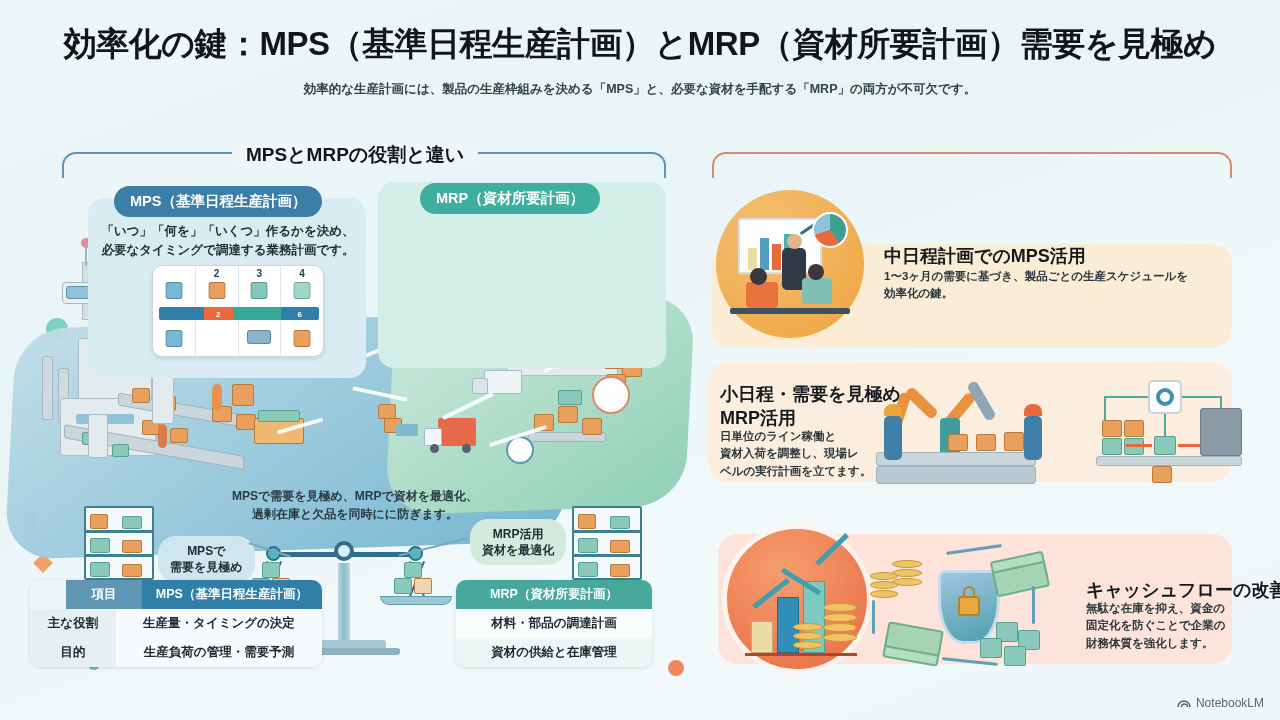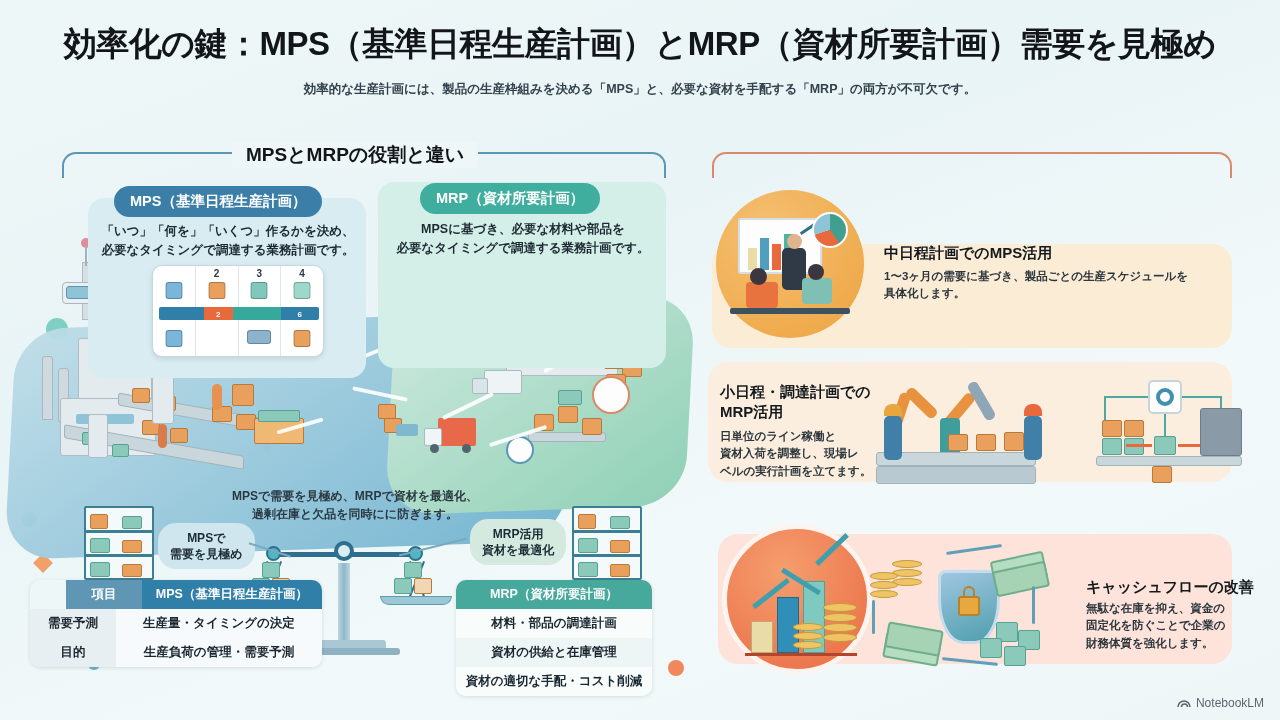--- a/index.html
+++ b/index.html
@@ -149,21 +149,21 @@
   .mid-sub {
     position:absolute; left:150px; top:487px; width:410px; text-align:center;
     font-size:12px; font-weight:bold; color:#2a3942; line-height:1.5;
   }
 
   
   .sp {
     position:absolute; border-radius:18px; font-size:12px; font-weight:bold;
     color:#1b2a33; text-align:center; padding:7px 12px; line-height:1.35; white-space:nowrap;
   }
-  .sp.l { background:#cfe6ef; left:158px; top:523px; }
+  .sp.l { background:#cfe6ef; left:158px; top:536px; }
   .sp.r { background:#d5eadf; left:470px; top:519px; }
   .connector { position:absolute; height:1.5px; background:#7aa8bd; }
 
   
   .scale-post { position:absolute; left:338px; top:563px; width:12px; height:80px;
                 background:linear-gradient(90deg,#bcd6e0,#8fb9c9,#bcd6e0); }
   .scale-base { position:absolute; left:302px; top:640px; width:84px; height:10px;
                 background:#a9c7d4; border-radius:3px; }
   .scale-base2{ position:absolute; left:288px; top:648px; width:112px; height:7px;
                 background:#8fb2c2; border-radius:3px; }
@@ -201,21 +201,21 @@
   .rcard2 { left:708px; top:362px; width:524px; height:120px; background:#fceede; }
   .rcard3 { left:718px; top:534px; width:514px; height:130px; background:#fde3da; }
   .circ {
     position:absolute; border-radius:50%;
   }
   .circ1 { left:716px; top:190px; width:148px; height:148px;
            background:radial-gradient(circle at 35% 30%, #f5c073, #eda33f); }
   .circ3 { left:722px; top:524px; width:150px; height:150px;
            background:radial-gradient(circle at 40% 30%, #f59e6e, #ea6a43);
            border:5px solid #fdf4ef; }
-  .rtitle { position:absolute; font-size:15px; font-weight:bold; color:#14191d; white-space:nowrap; }
+  .rtitle { position:absolute; font-size:18px; font-weight:bold; color:#14191d; white-space:nowrap; }
   .rbody  { position:absolute; font-size:11.5px; font-weight:bold; color:#2b363d; line-height:1.5; }
 
   .watermark {
     position:absolute; right:16px; bottom:10px;
     font-size:12px; color:#5b6770; display:flex; align-items:center; gap:5px;
   }
 </style>
 </head>
 <body>
 
@@ -316,24 +316,20 @@
   <div class="arrow-w" style="left:488px;top:434px;width:60px;transform:rotate(-18deg);"></div>
   <div class="arrow-w" style="left:540px;top:356px;width:52px;transform:rotate(-32deg);"></div>
   <div class="arrow-w" style="left:276px;top:424px;width:48px;transform:rotate(-16deg);"></div>
 
   <div class="card-mps"></div>
   <div class="card-mrp"></div>
   <div class="pill mps">MPS（基準日程生産計画）</div>
   <div class="pill mrp">MRP（資材所要計画）</div>
   <div class="card-body mps">
     <div>「いつ」「何を」「いくつ」作るかを決め、</div>
-    <div>必要なタイミングで調達する業務計画です。</div>
-  </div>
-  <div class="card-body mrp">
-    <div>MPSに基づき、必要な材料や部品を</div>
     <div>必要なタイミングで調達する業務計画です。</div>
   </div>
 
   <div class="sched">
     <div class="sched-cols">
       <div class="sched-col">
         <div class="sched-num"></div>
         <div class="cube t c-blue"></div>
         <div class="cube b c-blue"></div>
       </div>
@@ -423,41 +419,38 @@
   <div class="scene-el box-o" style="left:610px;top:540px;width:20px;height:13px;"></div>
   <div class="scene-el box-t" style="left:578px;top:562px;width:20px;height:15px;"></div>
   <div class="scene-el box-o" style="left:610px;top:564px;width:20px;height:13px;"></div>
 
   <div class="tbl tbl-left">
     <div class="trow">
       <div class="th blue c1">項目</div>
       <div class="th blue2 c2">MPS（基準日程生産計画）</div>
     </div>
     <div class="trow">
-      <div class="td row-a c1">需要予測</div>
+      <div class="td row-a c1">主な役割</div>
       <div class="td row-b c2">生産量・タイミングの決定</div>
     </div>
     <div class="trow">
       <div class="td row-a c1">目的</div>
       <div class="td row-b c2">生産負荷の管理・需要予測</div>
     </div>
   </div>
 
   <div class="tbl tbl-right">
     <div class="trow">
       <div class="th teal cR">MRP（資材所要計画）</div>
     </div>
     <div class="trow">
       <div class="td row-b2 cR">材料・部品の調達計画</div>
     </div>
     <div class="trow">
       <div class="td row-a2 cR">資材の供給と在庫管理</div>
-    </div>
-    <div class="trow">
-      <div class="td row-b2 cR">資材の適切な手配・コスト削減</div>
     </div>
   </div>
 
   <div class="rcard rcard1"></div>
   <div class="circ circ1">
     <div style="position:absolute;left:22px;top:28px;width:84px;height:56px;background:#fdfdfd;border:2px solid #d7dfe4;border-radius:3px;"></div>
     <div style="position:absolute;left:32px;top:58px;width:9px;height:22px;background:#e9dca8;"></div>
     <div style="position:absolute;left:44px;top:48px;width:9px;height:32px;background:#4f9fbd;"></div>
     <div style="position:absolute;left:56px;top:54px;width:9px;height:26px;background:#e8693c;"></div>
     <div style="position:absolute;left:68px;top:44px;width:9px;height:36px;background:#4fb3a4;"></div>
@@ -467,26 +460,26 @@
     <div style="position:absolute;left:34px;top:78px;width:17px;height:17px;border-radius:50%;background:#3c3640;"></div>
     <div style="position:absolute;left:66px;top:58px;width:24px;height:42px;background:#2f3a46;border-radius:5px;"></div>
     <div style="position:absolute;left:71px;top:44px;width:15px;height:15px;border-radius:50%;background:#e0b48c;"></div>
     <div style="position:absolute;left:86px;top:88px;width:30px;height:26px;background:#7fbfb4;border-radius:4px;"></div>
     <div style="position:absolute;left:92px;top:74px;width:16px;height:16px;border-radius:50%;background:#3c3640;"></div>
     <div style="position:absolute;left:14px;top:118px;width:120px;height:6px;background:#3c5260;border-radius:2px;"></div>
   </div>
   <div class="rtitle" style="left:884px;top:244px;">中日程計画でのMPS活用</div>
   <div class="rbody" style="left:884px;top:268px;width:336px;">
     <div>1〜3ヶ月の需要に基づき、製品ごとの生産スケジュールを</div>
-    <div>具体化します。</div>
+    <div>効率化の鍵。</div>
   </div>
 
   <div class="rcard rcard2"></div>
   <div class="rtitle" style="left:720px;top:382px;line-height:1.35;">
-    <div>小日程・調達計画での</div>
+    <div>小日程・需要を見極め</div>
     <div>MRP活用</div>
   </div>
   <div class="rbody" style="left:720px;top:428px;width:170px;">
     <div>日単位のライン稼働と</div>
     <div>資材入荷を調整し、現場レ</div>
     <div>ベルの実行計画を立てます。</div>
   </div>
 
   <div class="scene-el" style="left:894px;top:392px;width:11px;height:44px;background:#e8923f;border-radius:5px;transform:rotate(18deg);"></div>
   <div class="scene-el" style="left:916px;top:384px;width:11px;height:38px;background:#e8923f;border-radius:5px;transform:rotate(-46deg);"></div>

